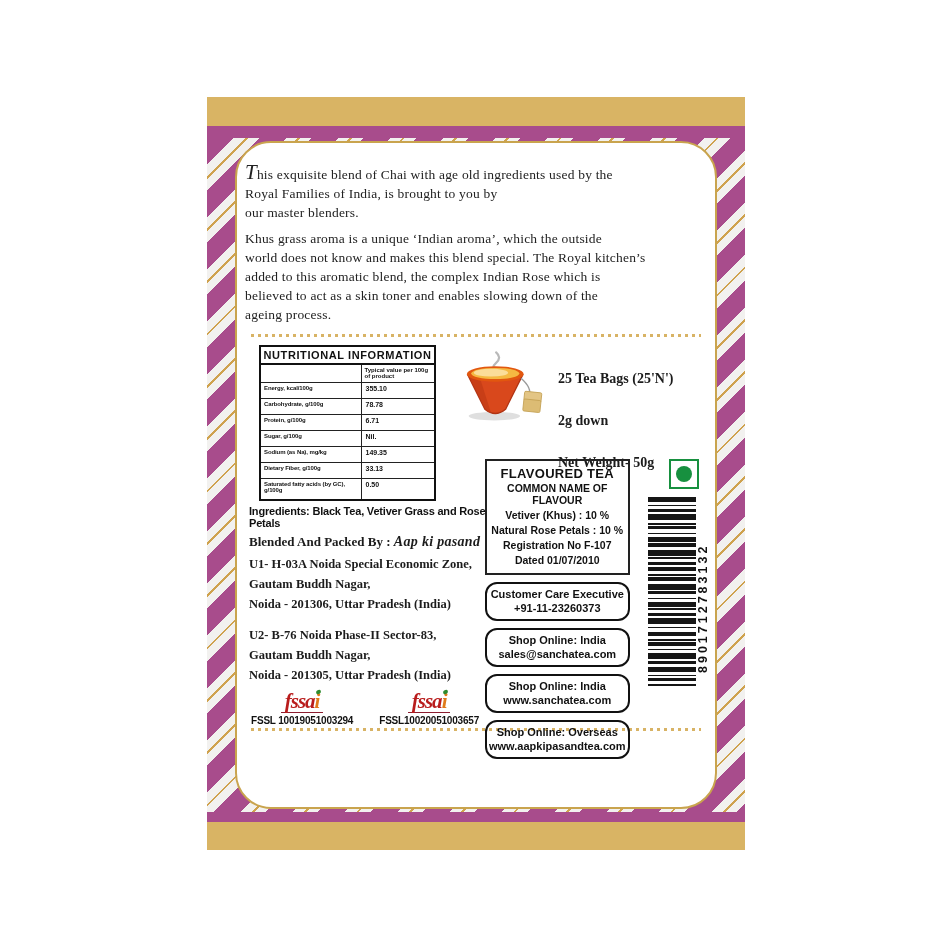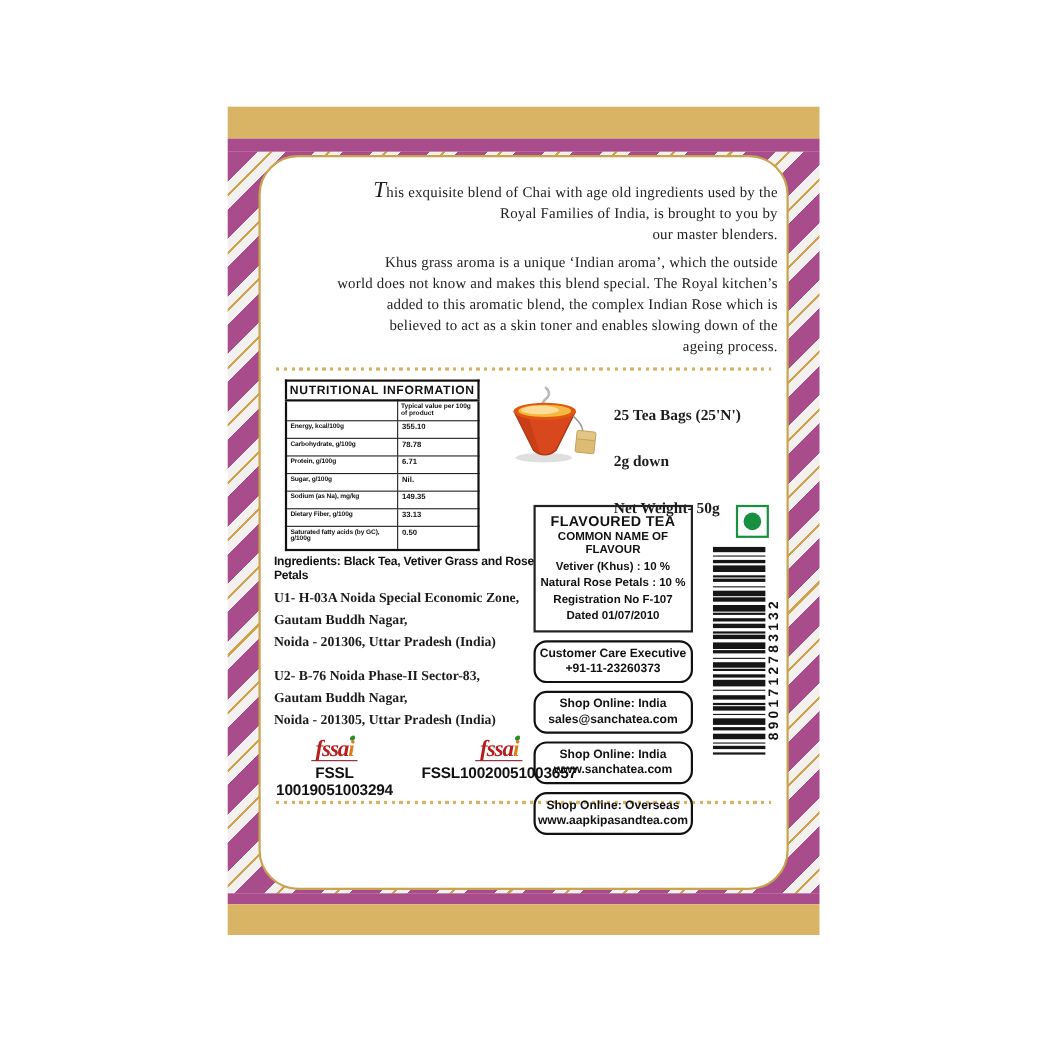--- a/index.html
+++ b/index.html
@@ -16,21 +16,21 @@
 
   .striped { position:relative; height:674px;
     background:repeating-linear-gradient(135deg,
       #a84c8c 0px 19px, #f2f1ef 19px 27px, #cfa24e 27px 29px, #f2f1ef 29px 37px); }
 
   .panel { position:absolute; left:28px; right:28px; top:3px; bottom:3px;
     background:#ffffff; border:2.5px solid #c9a44e; border-radius:36px;
     padding:20px 8px 0 8px; overflow:hidden; }
 
   
-  .intro p { white-space:pre-line; text-align:right; font-size:13.5px;
+  .intro p { white-space:pre-line; text-align:left; font-size:13.5px;
     line-height:19px; letter-spacing:.2px; color:#222; }
   .intro .p2 { margin-top:7px; }
   .intro .p3 { margin-top:8px; }
   .lead { font-style:italic; font-size:21px; line-height:19px; }
 
   .dotted { height:3px; margin:10px 6px 0 6px;
     background:repeating-linear-gradient(90deg, #d8b365 0 3px, transparent 3px 7px); }
 
   
   .mid { display:flex; margin-top:8px; align-items:flex-start; }
@@ -63,21 +63,21 @@
   .fssai-row { display:flex; gap:26px; margin-top:6px; padding-left:2px; }
   .fssai { text-align:center; }
   .fssai-logo { font-style:italic; font-weight:bold; font-size:21px;
     line-height:20px; letter-spacing:-1px; position:relative; display:inline-block;
     border-bottom:1px solid #8c1d2f; padding:0 4px 1px 4px; }
   .fssai-f1 { color:#b91c1c; }
   .fssai-f2 { color:#e07b1a; position:relative; }
   .fssai-leaf { position:absolute; top:-1px; right:2px; width:5px; height:4px;
     background:#2e8b2e; border-radius:60% 40% 60% 40%; transform:rotate(-20deg); }
   .fssai-num { font-family:"Liberation Sans", sans-serif; font-weight:bold;
-    font-size:14px; letter-spacing:-.2px; margin-top:2px; color:#111; }
+    font-size:10px; letter-spacing:-.2px; margin-top:2px; color:#111; }
 
   
   .right-stack { position:absolute; top:316px; left:248px; width:226px;
     display:flex; gap:18px; font-family:"Liberation Sans", sans-serif; }
   .boxes { width:146px; }
   .flavour { border:2px solid #222; text-align:center; padding:5px 2px 7px 2px;
     color:#111; }
   .flavour .t1 { font-weight:bold; font-size:13px; letter-spacing:.3px; }
   .flavour .t2 { font-weight:bold; font-size:10.5px; margin-top:1px; }
   .flavour .ln { font-weight:bold; font-size:10.5px; margin-top:3px; }
@@ -181,20 +181,24 @@
         <div class="pack">
           <div>25 Tea Bags  (25'N')</div>
           <div>2g down</div>
           <div>Net Weight- 50g</div>
         </div>
       </div>
 
       <div class="lower">
         <div class="lcol">
           <div class="ingredients">Ingredients: Black Tea, Vetiver Grass and Rose Petals</div>
+          <div class="packedby">
+            <span>Blended And Packed By :</span>
+            <span class="brand">Aap ki pasand</span>
+          </div>
           <div class="addr u1">U1- H-03A Noida Special Economic Zone,
 Gautam Buddh Nagar,
 Noida - 201306, Uttar Pradesh (India)</div>
           <div class="addr u2">U2- B-76 Noida Phase-II  Sector-83,
 Gautam Buddh Nagar,
 Noida - 201305, Uttar Pradesh (India)</div>
 
           <div class="fssai-row">
             <div class="fssai">
               <div class="fssai-logo"><span class="fssai-f1">fssa</span><span class="fssai-f2">i</span><span class="fssai-leaf"></span></div>

